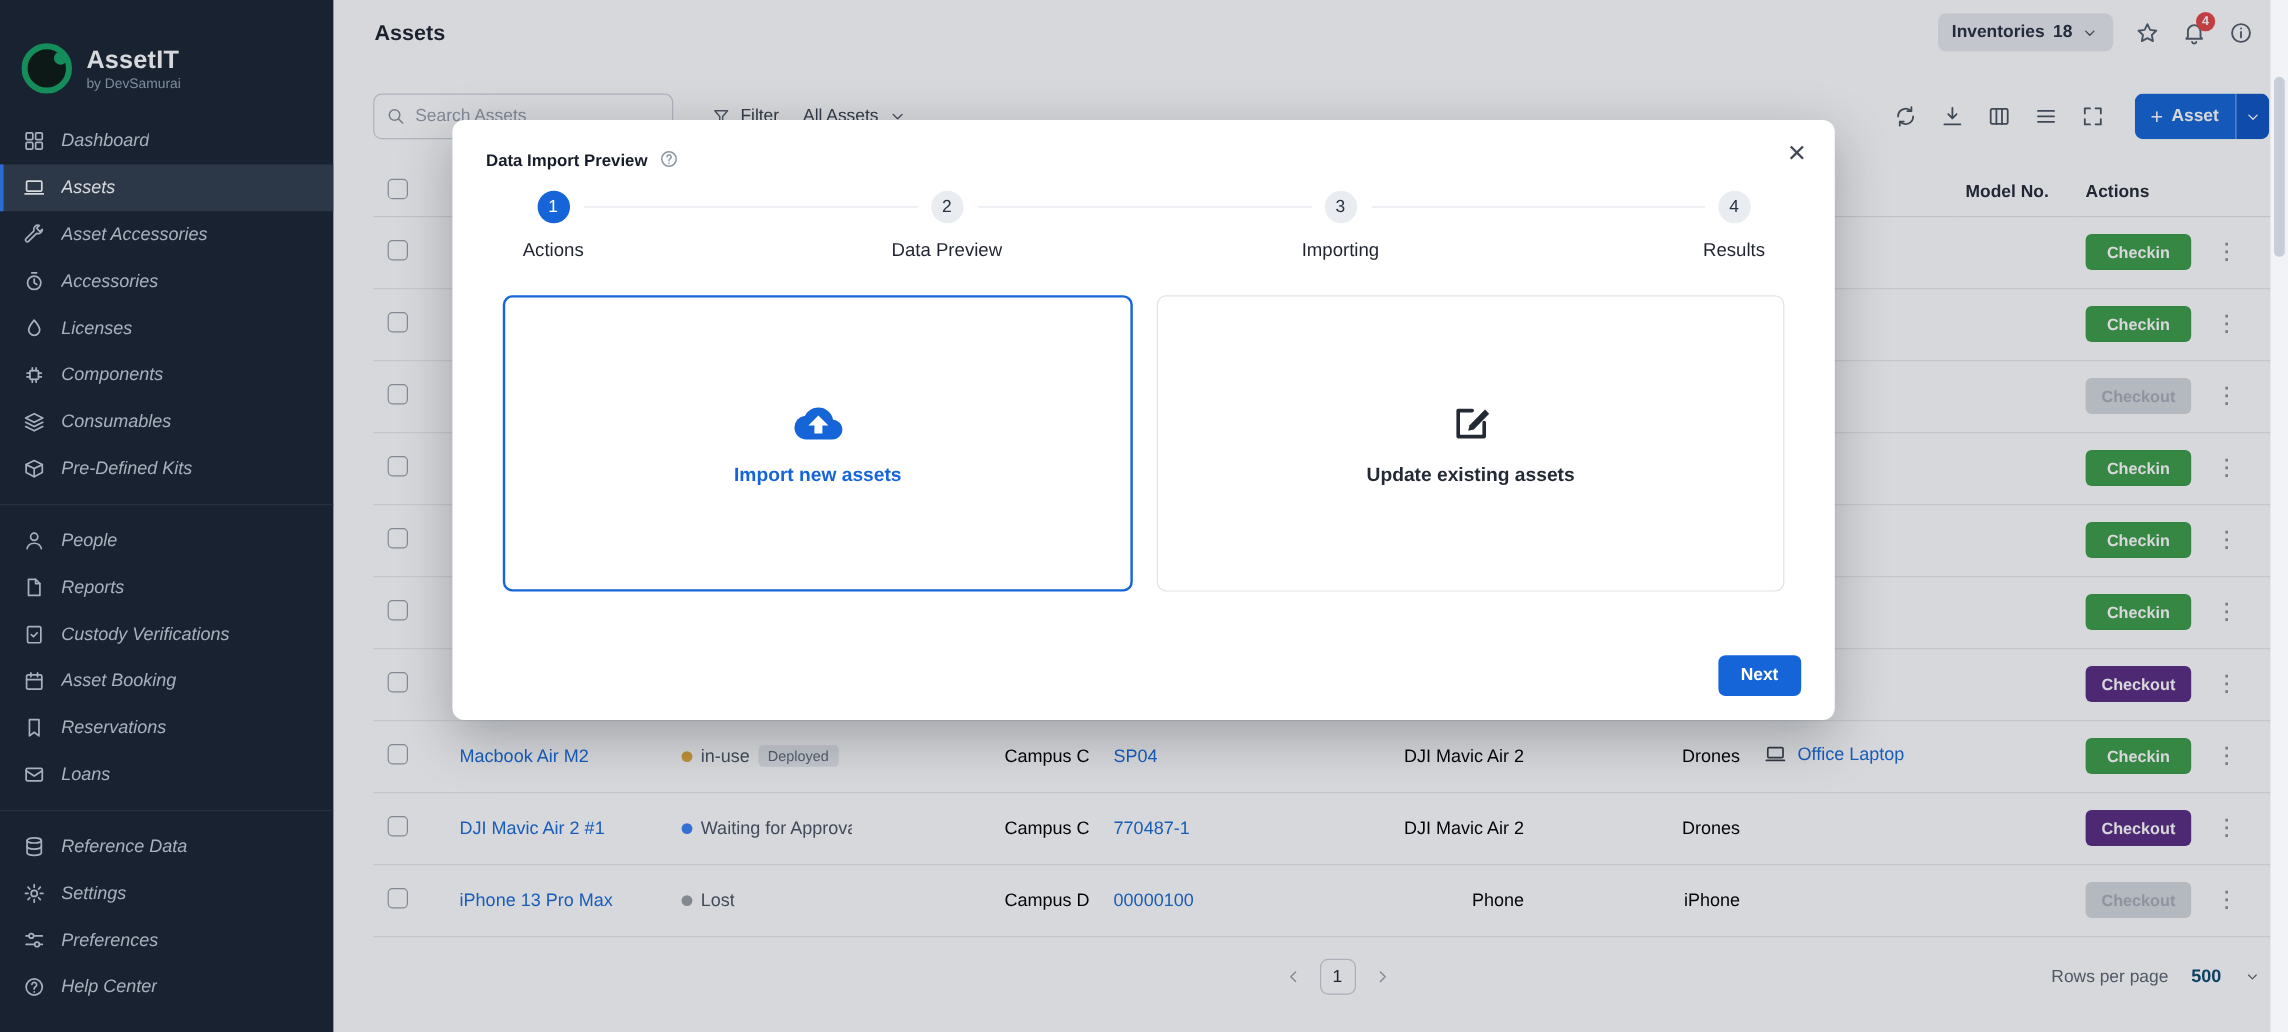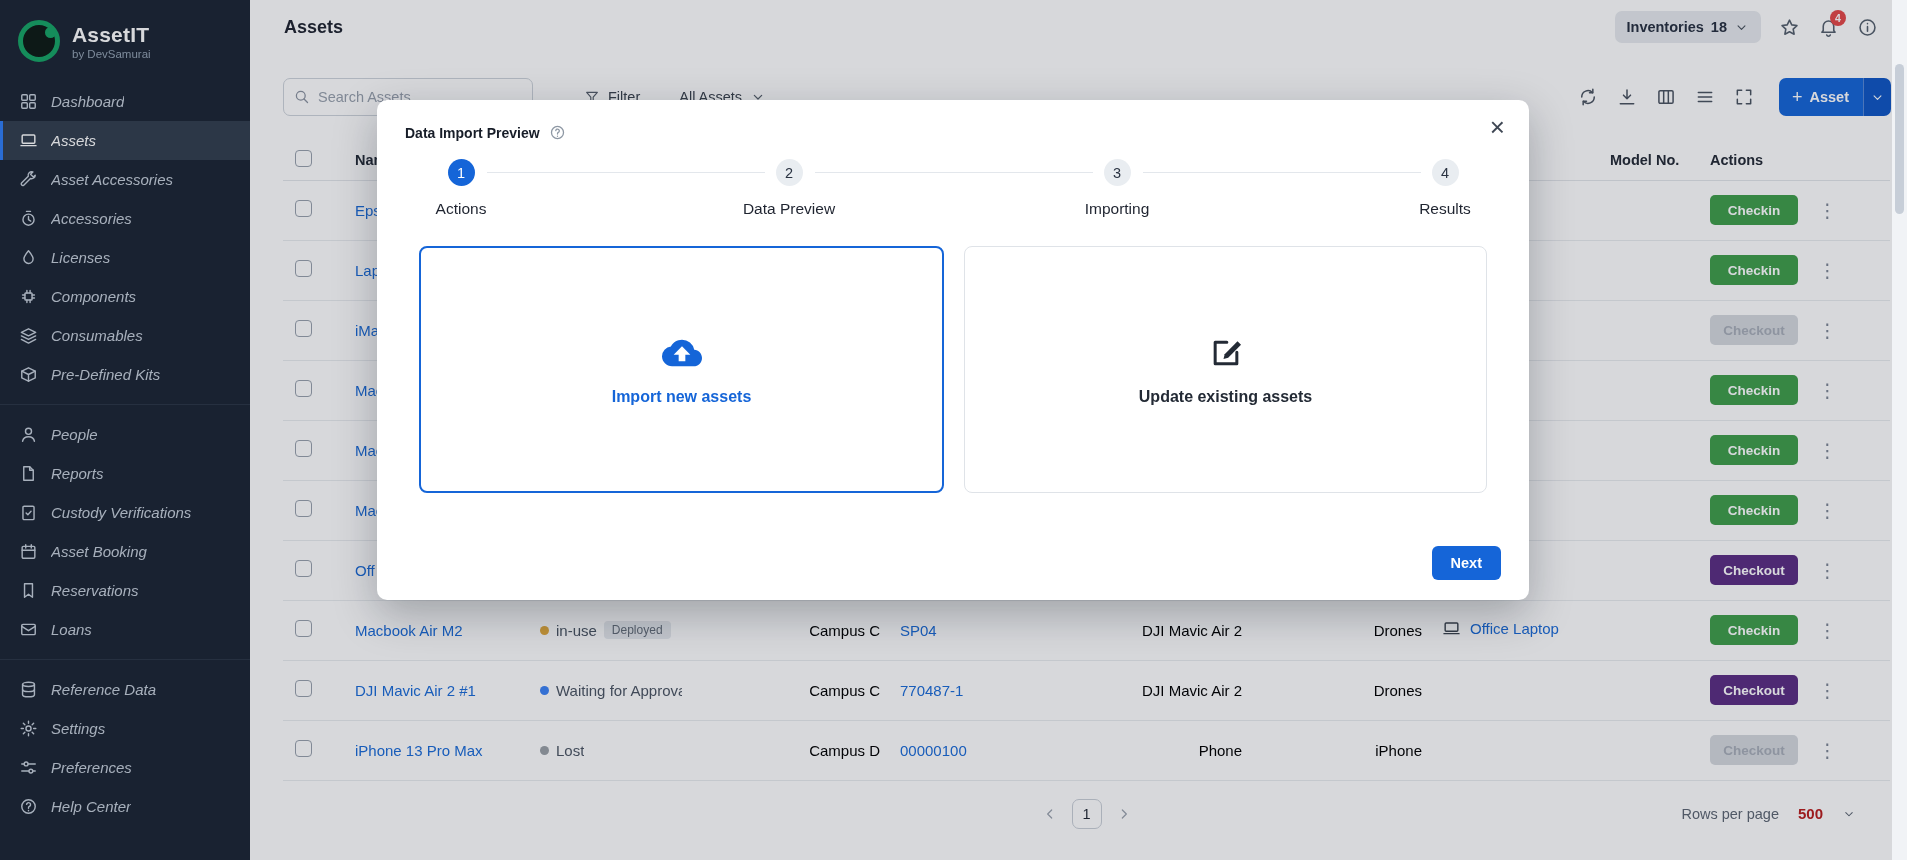--- a/index.html
+++ b/index.html
@@ -13,21 +13,21 @@
   [data-interactable="true"] { cursor:pointer; }
   input[data-interactable="true"] { cursor:text; }
 
   .ic { display:inline-flex; }
   .ic svg { width:100%; height:100%; fill:none; stroke:currentColor; stroke-width:1.8;
             stroke-linecap:round; stroke-linejoin:round; display:block; }
 
   .app { display:flex; width:100%; height:100%; }
 
   
-  .sidebar { width:250px; flex-shrink:0; background:var(--sidebar-bg,#1b2533); color:#c6cfda; padding-top:16px; }
+  .sidebar { width:278px; flex-shrink:0; background:var(--sidebar-bg,#1b2533); color:#c6cfda; padding-top:32px; }
   .logo-row { display:flex; align-items:center; gap:12px; padding:4px 18px 14px; }
   .logo-mark { width:42px; height:42px; border-radius:50%; background:#0d1a14;
                border:5px solid #16a565; position:relative; flex-shrink:0; }
   .logo-mark::after { content:''; position:absolute; width:11px; height:11px; border-radius:50%;
                       background:#16a565; top:2px; right:-1px; }
   .logo-title { font-size:21px; font-weight:bold; color:#fff; letter-spacing:.2px; }
   .logo-sub { font-size:11.5px; color:#94a3b3; margin-top:1px; }
   .nav { margin-top:6px;font-style:italic; }
   .nav-item { display:flex; align-items:center; gap:13px; height:39px; padding:0 16px;
               border-left:3px solid transparent; font-size:15px; color:#c6cfda; }
@@ -46,21 +46,21 @@
   .inv-btn .chev { width:15px; height:15px; color:#49525e; }
   .top-icon { width:21px; height:21px; color:#55606d; position:relative; }
   .bell-wrap { position:relative; }
   .badge-dot { position:absolute; top:-7px; right:-7px; min-width:16px; height:16px; border-radius:8px;
                background:#e54848; color:#fff; font-size:10.5px; font-weight:bold;
                display:flex; align-items:center; justify-content:center; padding:0 3px; }
 
   .content { flex:1; padding:0 2px 0 33px; position:relative; }
 
   
-  .toolbar { margin-top:24px; display:flex; align-items:center; height:38px;gap:19px; }
+  .toolbar { margin-top:24px; display:flex; align-items:center; height:38px; }
   .search-box { position:relative; width:250px; height:38px; }
   .search-box .s-ic { position:absolute; left:10px; top:10px; width:17px; height:17px; color:#8b93a0; }
   .search-input { width:100%; height:100%; border:1px solid #ced4db; border-radius:7px;
                   padding:0 10px 0 34px; font-size:14.5px; color:#333; outline:none; }
   .search-input::placeholder { color:#98a1ad; }
   .tool-btn { display:flex; align-items:center; gap:8px; font-size:14.5px; font-weight:500;
               color:#3b434e; padding:8px 10px; }
   .tool-btn.filter { margin-left:22px; }
   .tool-btn .t-ic { width:16px; height:16px; color:#57606c; }
   .toolbar-right { margin-left:auto; display:flex; align-items:center; gap:19px; padding-right:14px; }
@@ -99,21 +99,21 @@
 
   
   .pagination { margin-top:16px; display:flex; align-items:center; position:relative; height:34px; width:1607px; }
   .pager { position:absolute; left:50%; transform:translateX(-50%); display:flex; align-items:center; gap:9px; }
   .pg { width:26px; height:26px; color:#9aa2ad; display:flex; align-items:center; justify-content:center; }
   .pg .ic { width:16px; height:16px; }
   .page-num { width:30px; height:30px; border:1px solid #c9cfd7; border-radius:7px; background:#fff;
               font-size:14.5px; color:#1d2430; display:flex; align-items:center; justify-content:center; }
   .rpp { margin-left:auto; display:flex; align-items:center; gap:19px; padding-right:34px; }
   .rpp-label { font-size:14.5px; color:#5d6673; }
-  .rpp-val { font-size:15px; font-weight:600; color:#b91c1c; }
+  .rpp-val { font-size:15px; font-weight:600; color:#0c4a6e; }
   .rpp .ic { width:14px; height:14px; color:#5d6673; }
 
   
   .scrollbar { position:fixed; top:0; right:0; bottom:0; width:15px; background:#f1f3f6; z-index:60; }
   .sb-thumb { position:absolute; top:64px; left:3px; width:9px; height:150px; background:#c7ced8; border-radius:5px; }
   .overlay { position:fixed; inset:0; background:rgba(17,25,40,.17); z-index:50; }
 
   .modal { position:fixed; left:377px; top:100px; width:1152px; height:500px; background:#fff;
            border-radius:10px; box-shadow:0 14px 44px rgba(10,18,30,.28); z-index:70; }
   .modal-head { display:flex; align-items:center; gap:9px; padding:24px 28px 0; }

